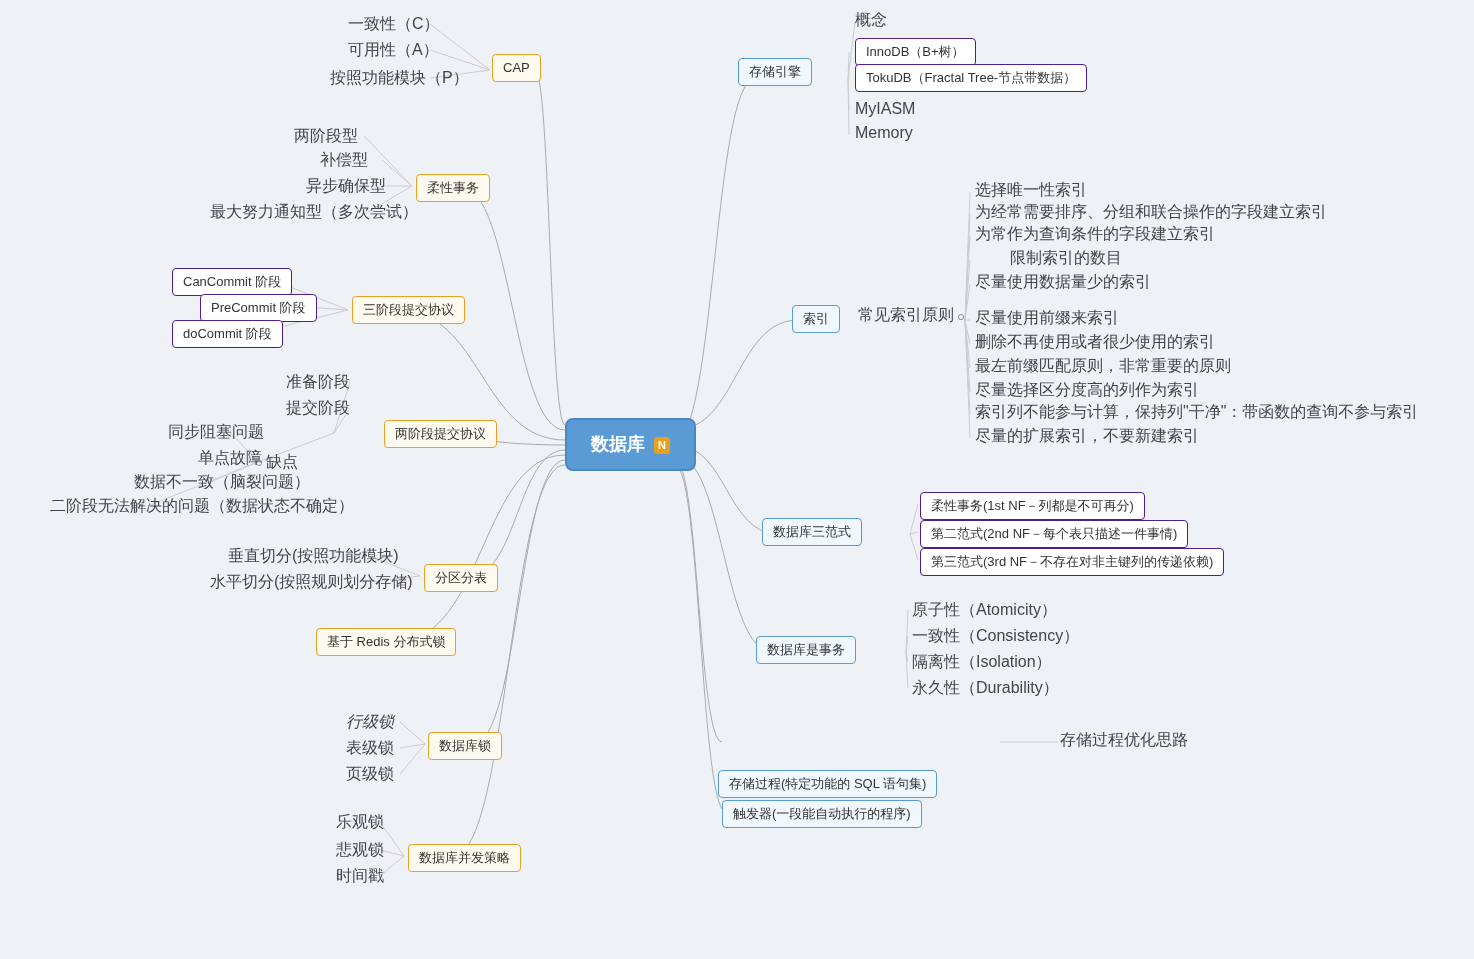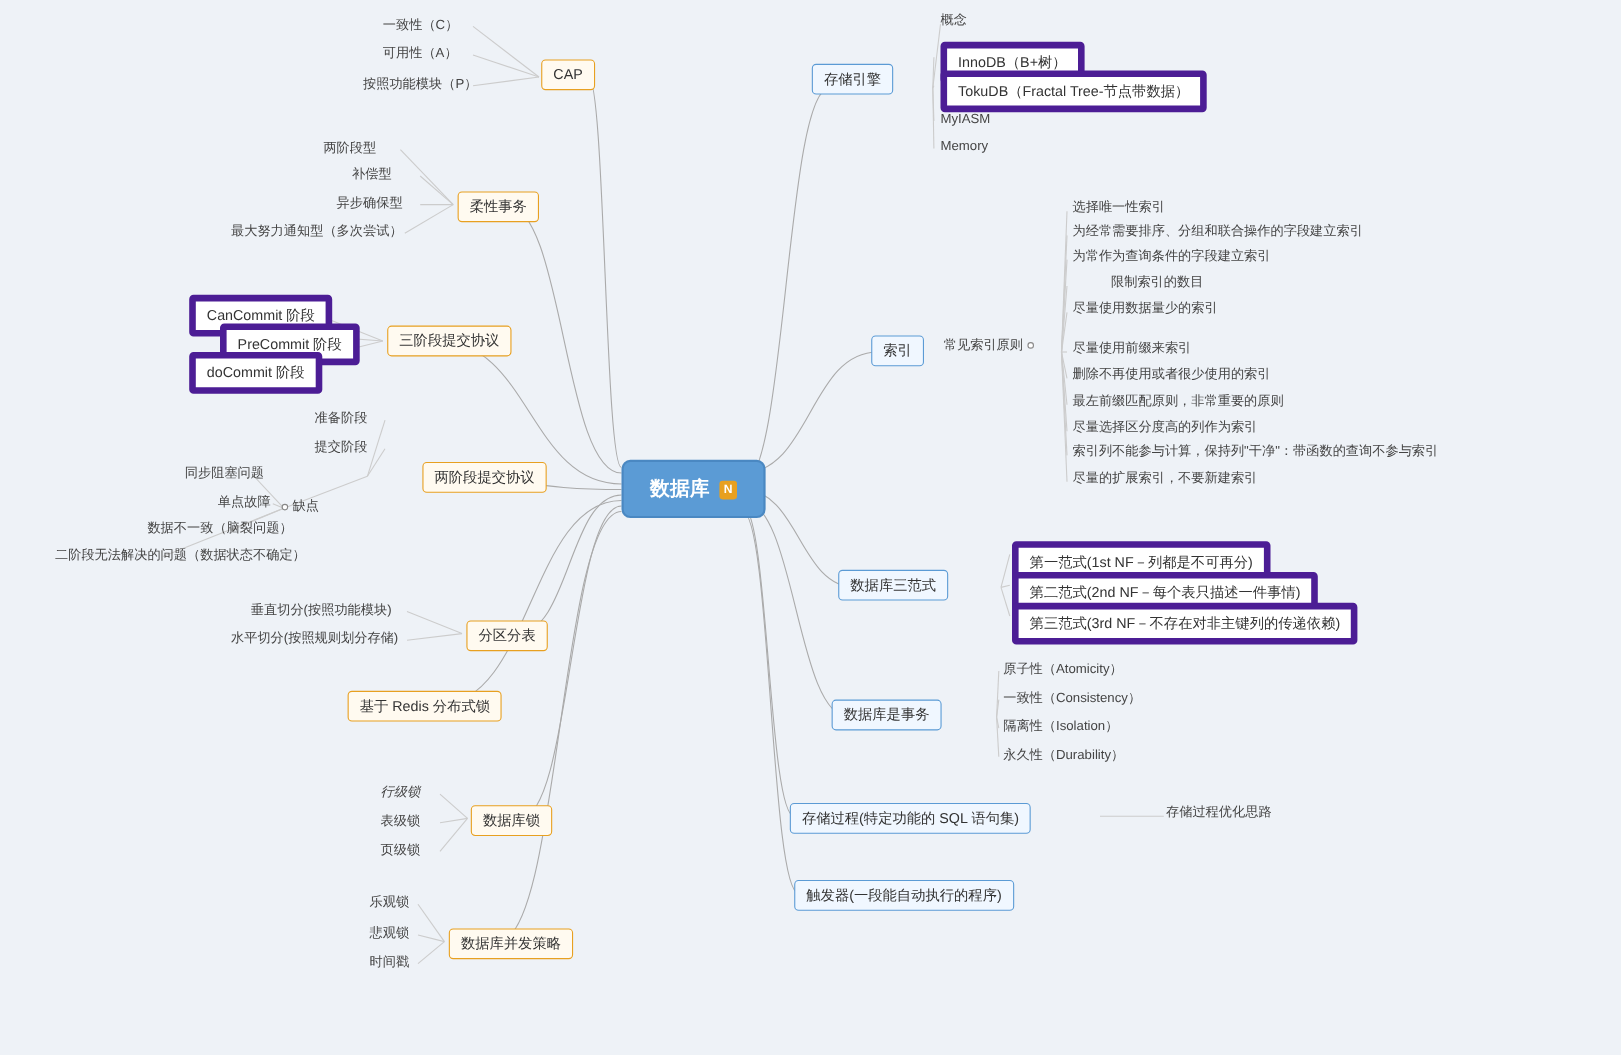--- a/index.html
+++ b/index.html
@@ -20,21 +20,21 @@
       z-index: 1;
     }
     .node {
       position: absolute;
       z-index: 2;
       white-space: nowrap;
       font-size: 13px;
       color: #333;
     }
     .node-box {
-      border: 6px solid #4c1d95;
+      border: 1px solid #4c1d95;
       background: #fff;
       border-radius: 4px;
       padding: 4px 10px;
       display: inline-block;
       font-size: 13px;
       color: #333;
       line-height: 1.4;
     }
     .node-box.center {
       background: #5b9bd5;
@@ -57,21 +57,21 @@
     }
     .node-box.blue-border {
       border: 1.5px solid #5b9bd5;
       background: #f0f7ff;
     }
     .node-box.yellow-border {
       border: 1.5px solid #e8a020;
       background: #fffaf0;
     }
     .leaf-text {
-      font-size: 12px;
+      font-size: 16px;
       color: #444;
       display: inline-block;
     }
     .dot {
       display: inline-block;
       width: 6px;
       height: 6px;
       border-radius: 50%;
       border: 1.5px solid #888;
       background: #fff;
@@ -179,33 +179,33 @@
 <div class="node" style="left:975px;top:308px;"><span class="leaf-text">尽量使用前缀来索引</span></div>
 <div class="node" style="left:975px;top:332px;"><span class="leaf-text">删除不再使用或者很少使用的索引</span></div>
 <div class="node" style="left:975px;top:356px;"><span class="leaf-text">最左前缀匹配原则，非常重要的原则</span></div>
 <div class="node" style="left:975px;top:380px;"><span class="leaf-text">尽量选择区分度高的列作为索引</span></div>
 <div class="node" style="left:975px;top:402px;"><span class="leaf-text">索引列不能参与计算，保持列"干净"：带函数的查询不参与索引</span></div>
 <div class="node" style="left:975px;top:426px;"><span class="leaf-text">尽量的扩展索引，不要新建索引</span></div>
 
 <div class="node" style="left:762px;top:518px;">
   <div class="node-box blue-border"><span>数据库三范式</span></div>
 </div>
-<div class="node" style="left:920px;top:492px;"><div class="node-box">第一范式(1st NF－列都是不可再分)</div></div>
+<div class="node" style="left:920px;top:492px;"><div class="node-box">柔性事务(1st NF－列都是不可再分)</div></div>
 <div class="node" style="left:920px;top:520px;"><div class="node-box">第二范式(2nd NF－每个表只描述一件事情)</div></div>
 <div class="node" style="left:920px;top:548px;"><div class="node-box">第三范式(3rd NF－不存在对非主键列的传递依赖)</div></div>
 
 <div class="node" style="left:756px;top:636px;">
   <div class="node-box blue-border"><span>数据库是事务</span></div>
 </div>
 <div class="node" style="left:912px;top:600px;"><span class="leaf-text">原子性（Atomicity）</span></div>
 <div class="node" style="left:912px;top:626px;"><span class="leaf-text">一致性（Consistency）</span></div>
 <div class="node" style="left:912px;top:652px;"><span class="leaf-text">隔离性（Isolation）</span></div>
 <div class="node" style="left:912px;top:678px;"><span class="leaf-text">永久性（Durability）</span></div>
 
-<div class="node" style="left:718px;top:730px;">
+<div class="node" style="left:718px;top:770px;">
   <div class="node-box blue-border"><span>存储过程(特定功能的 SQL 语句集)</span></div>
 </div>
 <div class="node" style="left:1060px;top:730px;"><span class="leaf-text">存储过程优化思路</span></div>
 
 <div class="node" style="left:722px;top:800px;">
   <div class="node-box blue-border"><span>触发器(一段能自动执行的程序)</span></div>
 </div>
 
 <div class="node" style="left:492px;top:54px;">
   <div class="node-box yellow-border"><span>CAP</span></div>

